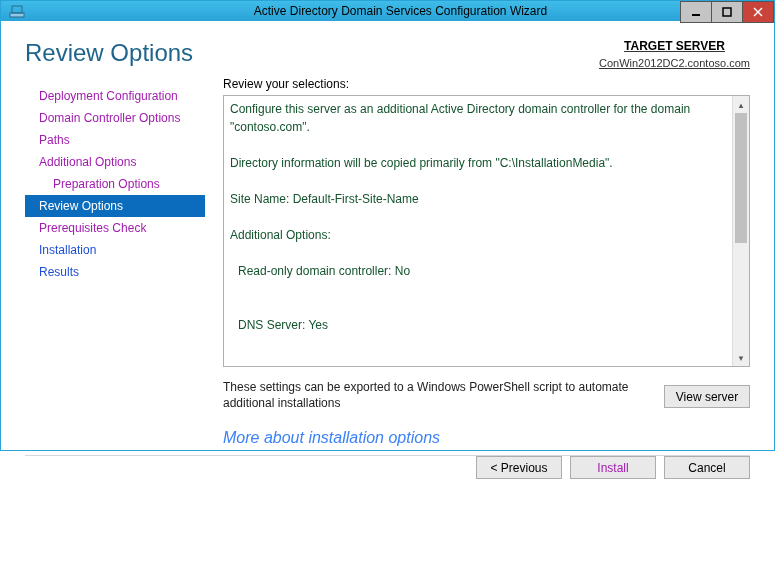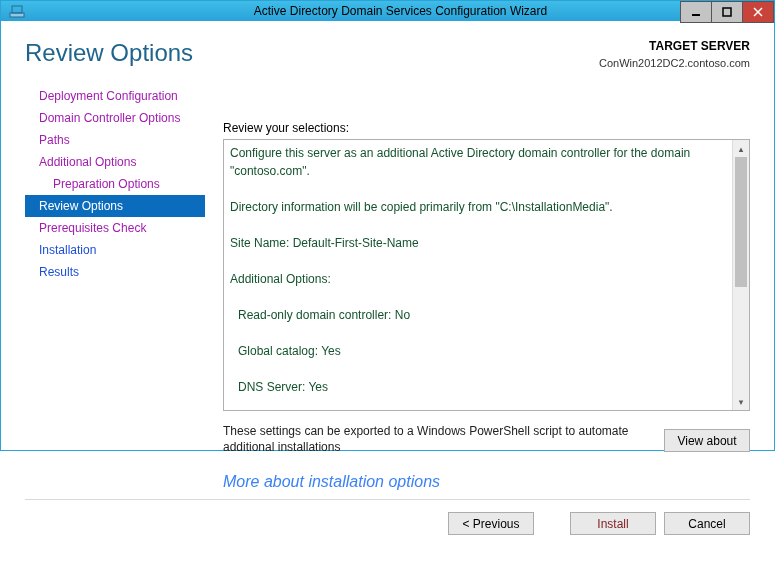--- a/index.html
+++ b/index.html
@@ -7,46 +7,46 @@
     .window { width: 775px; height: 451px; border: 1px solid #2aa3d9; display: flex; flex-direction: column; background: #fff; }
     .titlebar { height: 30px; background: linear-gradient(#3fbce8, #2aa3d9); display: flex; align-items: center; position: relative; }
     .titlebar-icon { width: 20px; height: 20px; margin-left: 6px; display: flex; align-items: center; justify-content: center; }
     .title { flex: 1; text-align: center; color: #000; font-size: 12px; }
     .win-controls { display: flex; position: absolute; right: 0; top: 0; }
     .win-btn { width: 32px; height: 22px; border: 1px solid #555; background: #c4c4c4; margin-left: -1px; display: flex; align-items: center; justify-content: center; cursor: default; }
     .win-btn.close { background: #c8443b; color: #fff; }
     .content-wrap { flex: 1; display: flex; flex-direction: column; padding: 0 24px 12px 24px; }
     .header-row { display: flex; justify-content: space-between; align-items: flex-start; padding: 18px 0 8px 0; }
     .page-title { color: #1e648c; font-size: 24px; font-weight: 400; }
-    .target-server { text-align: right; font-size: 11px; color: #333; }
+    .target-server { text-align: center; font-size: 11px; color: #333; text-decoration: underline; }
     .target-server .label { font-weight: bold; }
     .body { display: flex; flex: 1; gap: 18px; min-height: 0; }
     .sidebar { width: 180px; padding-top: 8px; }
     .sb-item { font-size: 12px; color: #a21caf; padding: 4px 6px 4px 14px; white-space: nowrap; }
     .sb-item.sub { padding-left: 28px; }
     .sb-item.selected { background: #0b6cbe; color: #fff; }
     .sb-item.disabled { color: #1d4ed8; }
-    .main { flex: 1; display: flex; flex-direction: column; min-height: 0; margin-top: 44px; }
+    .main { flex: 1; display: flex; flex-direction: column; min-height: 0; }
     .label { font-size: 12px; color: #000; margin-bottom: 4px; }
     .review-box { border: 1px solid #b0b0b0; position: relative; height: 272px; background: #fff; }
     .review-lines { position: absolute; top:0; left:0; right:18px; bottom:0; overflow: hidden; padding: 4px 6px; }
     .review-lines div { font-size: 12px; color: #14532d; line-height: 1.5; }
     .sbar { position: absolute; right:0; top:0; width:17px; height:100%; background: #efefef; border-left:1px solid #dcdcdc; }
     .sbar .arrow { height:17px; display:flex; align-items:center; justify-content:center; color:#5b5b5b; font-size:9px; background:#efefef;}
     .sbar .track { position:absolute; top:17px; bottom:17px; left:2px; right:2px; }
     .sbar .thumb { position:absolute; top:0; left:0; right:0; height:55%; background:#c0c0c0; }
     .sbar .arrow.bot{ position:absolute; bottom:0; left:0; right:0;}
     .ps-note { font-size: 12px; color: #222; margin-top: 12px; display: flex; align-items: flex-start; gap: 26px; }
     .ps-text { flex: 1; line-height: 1.35; }
     .view-script { width: 86px; height: 23px; font-size: 12px; border: 1px solid #adadad; background: #e9e9e9; cursor: default; margin-top: 6px;}
     .more-link { font-size: 16px; color: #3b82f6; margin-top: 18px; cursor: default; font-style: italic; }
-    .footer { border-top: 1px solid #d9d9d9; padding-top: 12px; display:flex; justify-content:flex-end; gap:8px; margin-top: 8px; }
+    .footer { border-top: 1px solid #d9d9d9; display:flex; justify-content:flex-end; gap:8px; margin-top: 8px; }
     .btn { width: 86px; height: 23px; font-size: 12px; border:1px solid #adadad; background:#e9e9e9; cursor: default; }
     .btn.default { border:1px solid #4e9ad6; box-shadow: inset 0 0 0 1px #bfe3ff; }
-    .btn.disabled { color:#7f1d1d;margin-left:28px; }
+    .btn.disabled { color:#a21caf; }
   </style>
 </head>
 <body>
 
 <div class="window">
   <div class="titlebar">
     <div class="titlebar-icon">
       <svg width="16" height="16" viewBox="0 0 16 16">
           <rect x="1" y="10" width="14" height="4" fill="#8ec9e8" stroke="#2b6a8c"></rect>
           <rect x="3" y="3" width="10" height="7" fill="none" stroke="#2b6a8c"></rect>
@@ -102,37 +102,36 @@
               <div>Configure this server as an additional Active Directory domain controller for the domain "contoso.com".</div>
               <div>&nbsp;</div>
               <div>Directory information will be copied primarily from "C:\InstallationMedia".</div>
               <div>&nbsp;</div>
               <div>Site Name: Default-First-Site-Name</div>
               <div>&nbsp;</div>
               <div>Additional Options:</div>
               <div>&nbsp;</div>
               <div style="padding-left: 8px;">  Read-only domain controller: No</div>
               <div>&nbsp;</div>
-              <div style="padding-left: 8px;">  Global catalog: Yes</div>
               <div>&nbsp;</div>
               <div style="padding-left: 8px;">  DNS Server: Yes</div>
               <div>&nbsp;</div>
             </div>
           <div class="sbar">
             <div class="arrow">▴</div>
             <div class="track">
                 <div class="thumb"></div>
               </div>
             <div class="arrow bot">▾</div>
           </div>
         </div>
 
         <div class="ps-note">
           <div class="ps-text">These settings can be exported to a Windows PowerShell script to automate additional installations</div>
-          <button class="view-script">View about</button>
+          <button class="view-script">View server</button>
         </div>
 
         <div class="more-link">More about installation options</div>
       </div>
     </div>
 
     <div class="footer">
       <button class="btn">&lt; Previous</button>
       <button class="btn disabled">Install</button>
       <button class="btn">Cancel</button>

